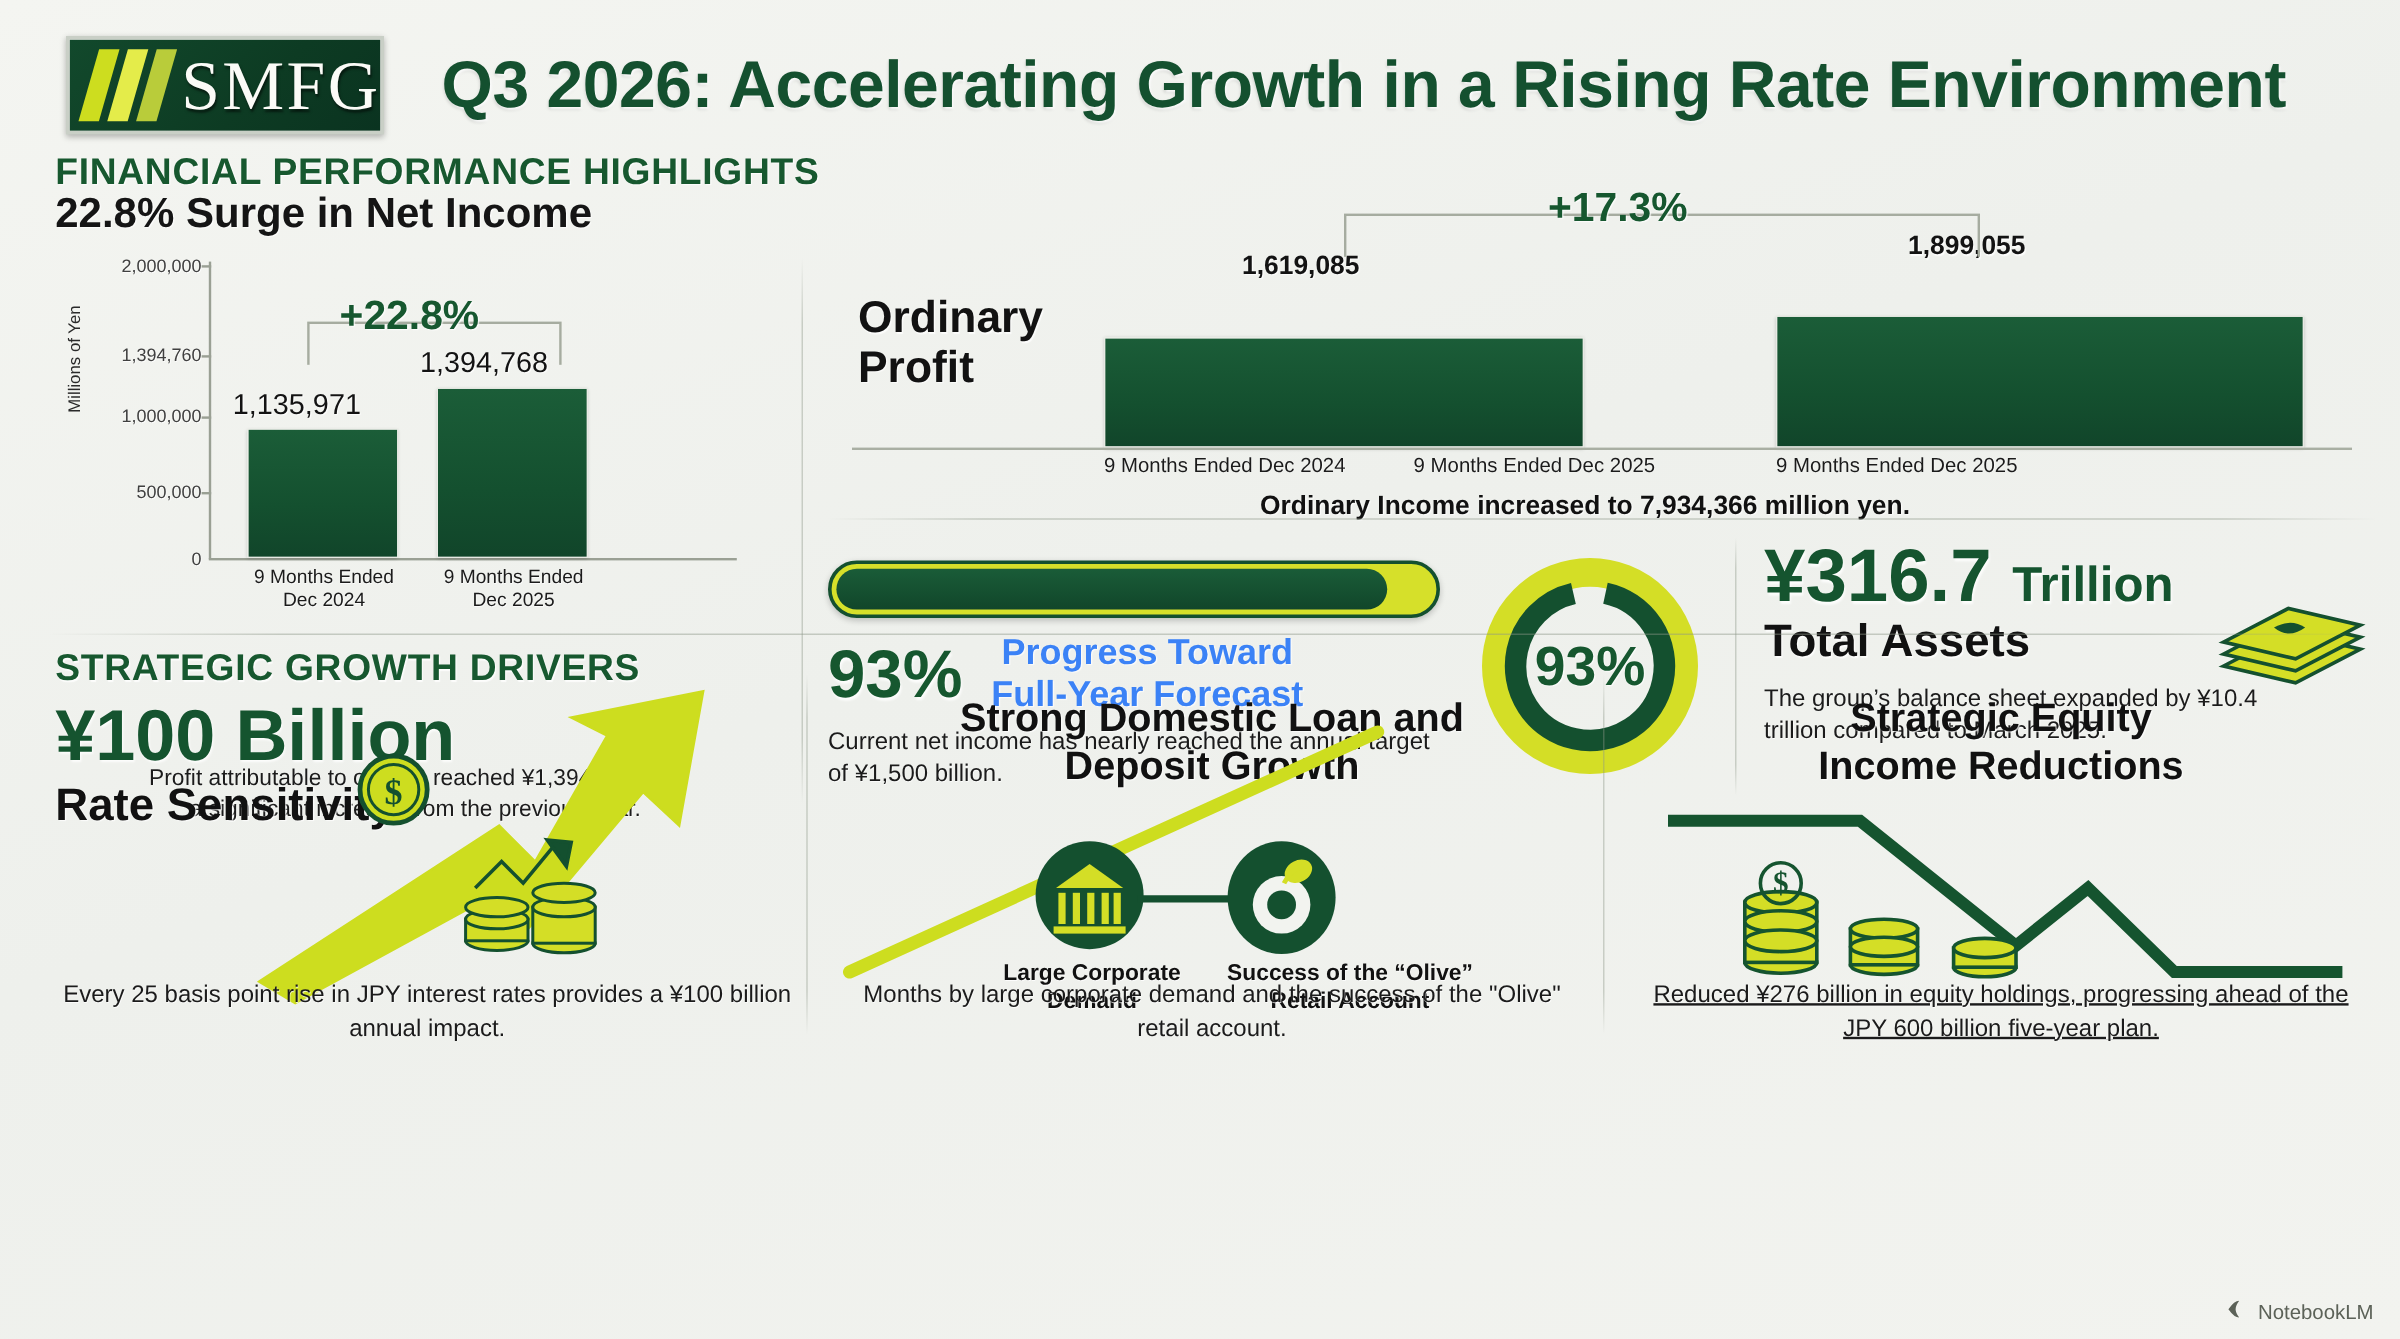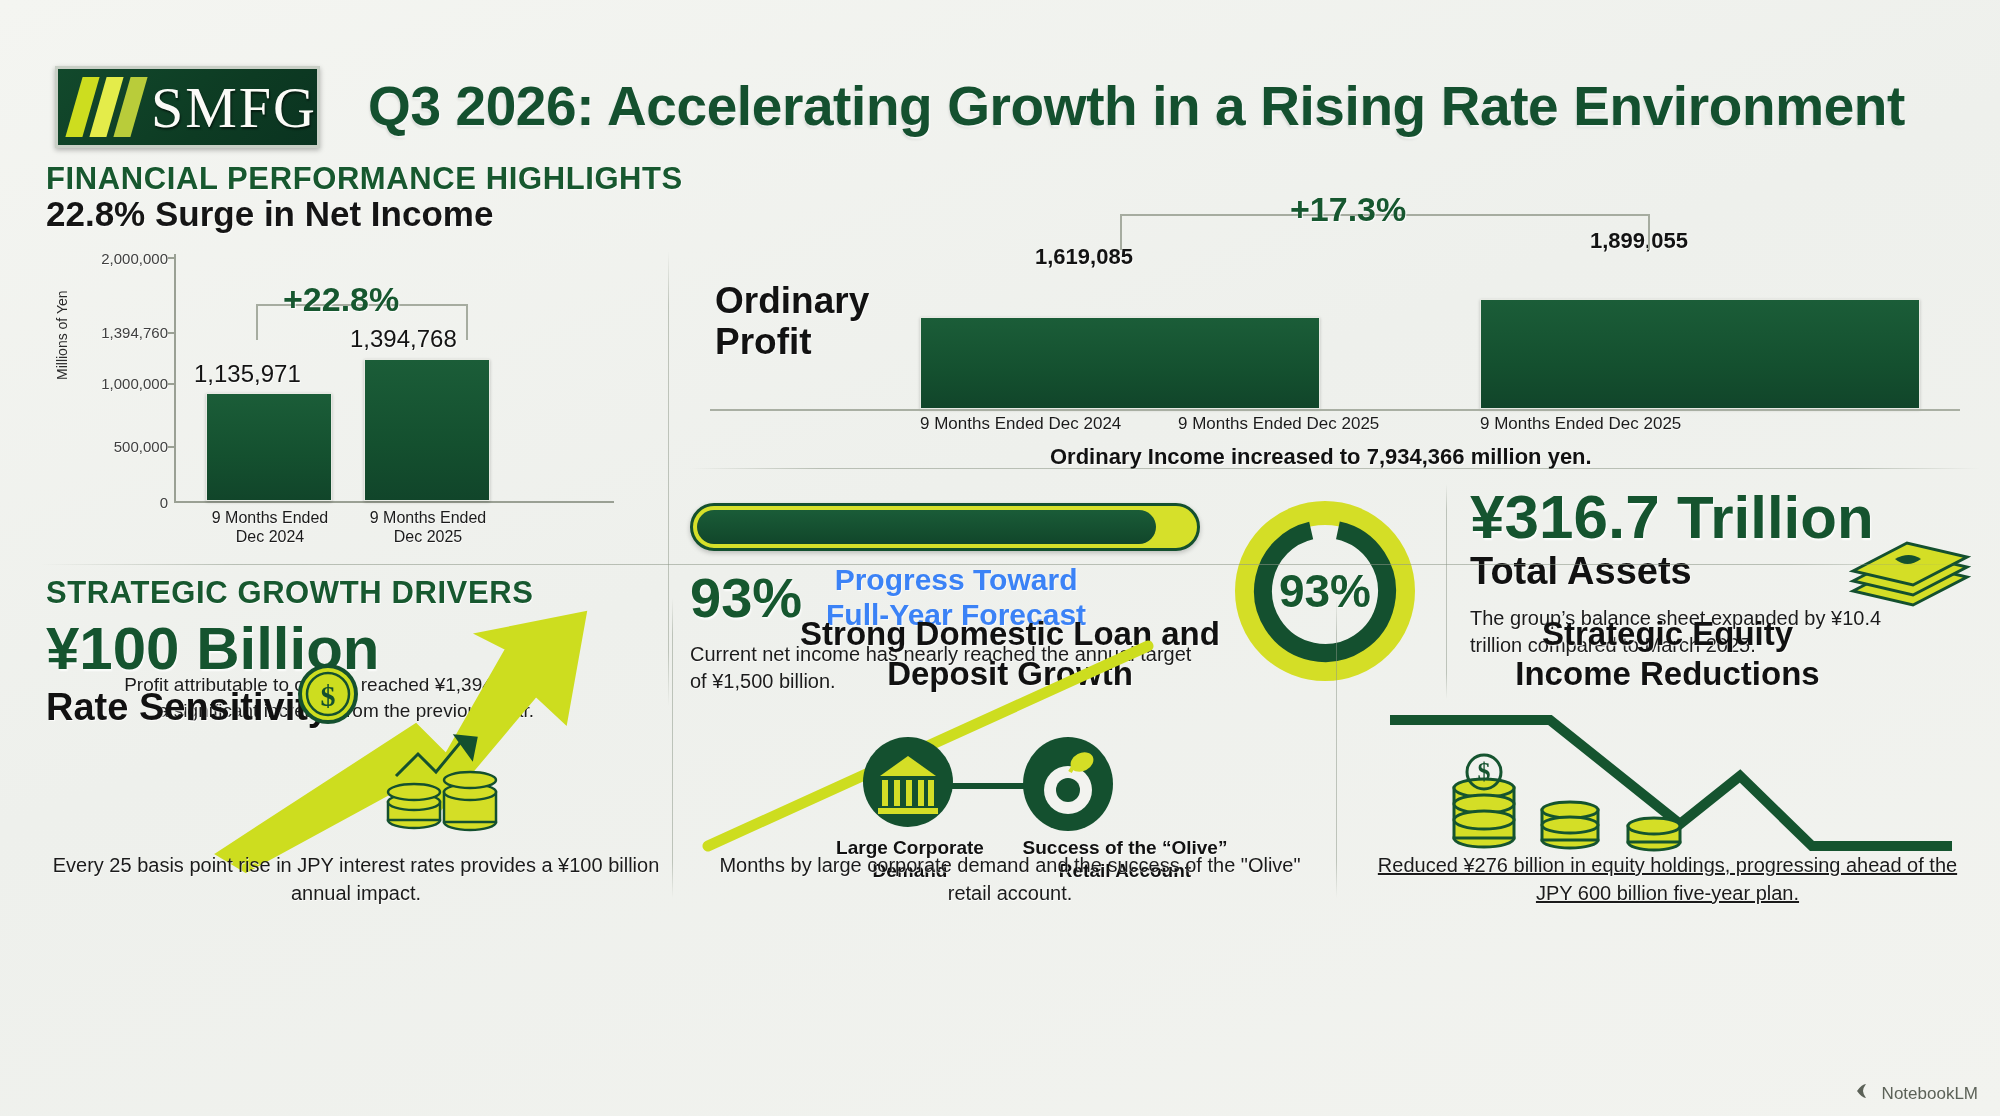--- a/index.html
+++ b/index.html
@@ -4,21 +4,21 @@
 <style>
   * { box-sizing: border-box; margin: 0; padding: 0; }
   html, body { width: 2000px; height: 1116px; }
   body {
     font-family: "Liberation Sans", sans-serif;
     background: linear-gradient(160deg, #f4f5f1 0%, #eef0ec 45%, #f2f3ef 100%);
     position: relative;
     overflow: hidden;
     color: #111;
   }
-  .page { position: absolute; inset: 0; margin-top: 36px; }
+  .page { position: absolute; inset: 0; }
 
   
   .header { position: absolute; left: 0; top: 0; width: 2000px; height: 132px; }
   .logo-box {
     position: absolute; left: 55px; top: 30px; width: 265px; height: 82px;
     background: linear-gradient(135deg, #12492c 0%, #0d3b23 60%, #0a3320 100%);
     border: 3px solid #c9cfc6;
     display: flex; align-items: center;
     box-shadow: 0 2px 5px rgba(0,0,0,.28);
   }
@@ -171,21 +171,21 @@
   .donut-pct {
     position: absolute; inset: 0; display: flex; align-items: center; justify-content: center;
     font-size: 46px; font-weight: bold; color: #16572f;
     text-shadow: 1px 1px 1px rgba(255,255,255,.8);
   }
   .assets { position: absolute; left: 1470px; top: 445px; width: 505px; }
   .assets-amount {
     font-size: 62px; font-weight: bold; color: #15542f; white-space: nowrap;
     text-shadow: 1px 2px 2px rgba(255,255,255,.85);
   }
-  .assets-amount .unit { font-size: 60px; text-align: center; }
+  .assets-amount .unit { font-size: 41px; text-align: center; }
   .assets-label {
     font-size: 38px; font-weight: bold; color: #111; margin-top: -2px;
     text-shadow: 1px 1px 1px rgba(255,255,255,.8);
   }
   .assets-sub {
     font-size: 20px; color: #1b1b1b; line-height: 1.35; margin-top: 12px;
     text-shadow: .5px .5px 0 rgba(255,255,255,.75);
   }
   .cash-stack { position: absolute; right: 0; top: 52px; width: 130px; height: 80px; }
 

